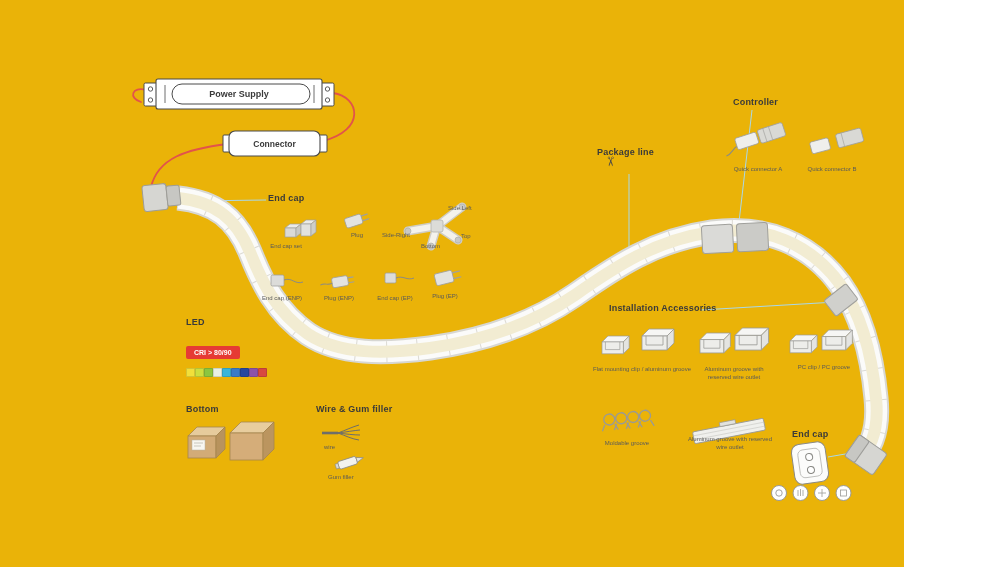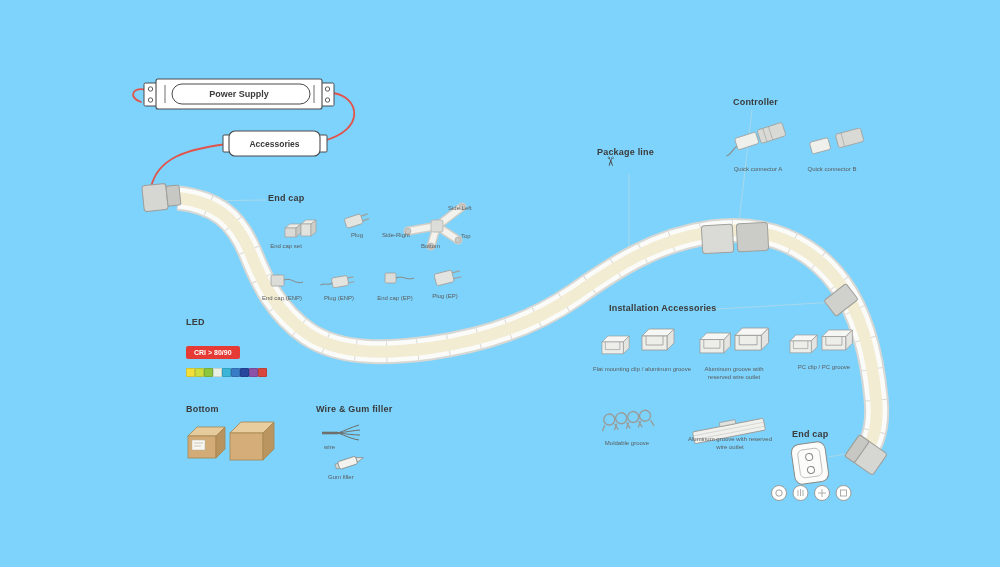--- a/index.html
+++ b/index.html
@@ -1,16 +1,16 @@
 <!DOCTYPE html>
 <html><head>
 <meta charset="utf-8">
 <style>
   html,body{margin:0;padding:0;background:#fff;}
-  .stage{position:relative;width:1000px;height:567px;background:#7dd3fc;overflow:hidden;
+  .stage{position:relative;width:904px;height:567px;background:#eab308;overflow:hidden;
          font-family:"Liberation Sans",sans-serif;}
   svg.art{position:absolute;left:0;top:0;}
   .t-bold{position:absolute;font-weight:700;font-size:9px;color:#3a3a3a;letter-spacing:.2px;white-space:nowrap;}
   .t-boldc{position:absolute;font-weight:700;font-size:9px;color:#3a3a3a;text-align:center;}
   .t-sm{position:absolute;font-size:6px;color:#5a5a5a;line-height:1.3;text-align:center;}
   .t-xs{position:absolute;font-size:6px;color:#5a5a5a;line-height:1.2;white-space:nowrap;}
   .cri-badge{position:absolute;left:186px;top:346px;color:#fff;font-size:7px;font-weight:700;
              padding:3px 8px;border-radius:2px;background:#e63a34;white-space:nowrap;}
   .swatch{position:absolute;top:368px;width:7px;height:7px;border-radius:1px;border:0.5px solid rgba(0,0,0,.12);}
   .scissors{position:absolute;left:605px;top:154px;font-size:13px;color:#4a4a4a;transform:rotate(90deg);}
@@ -227,21 +227,21 @@
       <path d="M818 493 H826 M822 489 V497" stroke-width="0.8" fill="none"></path>
     </g>
     <g>
       <circle cx="843.5" cy="493" r="7.5" stroke-width="1"></circle>
       <rect x="840.5" y="490" width="6" height="6" stroke-width="0.8" fill="none"></rect>
     </g>
   </g>
 </svg>
 
 <div class="t-boldc" style="left:156px;top:89px;width:166px">Power Supply</div>
-<div class="t-boldc" style="left:229px;top:139px;width:91px;font-size:8.5px">Accessories</div>
+<div class="t-boldc" style="left:229px;top:139px;width:91px;font-size:8.5px">Connector</div>
 
 <div class="t-bold" style="left:268px;top:193px">End cap</div>
 <div class="t-sm" style="left:262px;top:243px;width:48px">End cap set</div>
 <div class="t-sm" style="left:342px;top:232px;width:30px">Plug</div>
 <div class="t-sm" style="left:256px;top:295px;width:52px">End cap (ENP)</div>
 <div class="t-sm" style="left:316px;top:295px;width:46px">Plug (ENP)</div>
 <div class="t-sm" style="left:370px;top:295px;width:50px">End cap (EP)</div>
 <div class="t-sm" style="left:424px;top:293px;width:42px">Plug (EP)</div>
 
 <div class="t-xs" style="left:448px;top:205px">Side Left</div>

